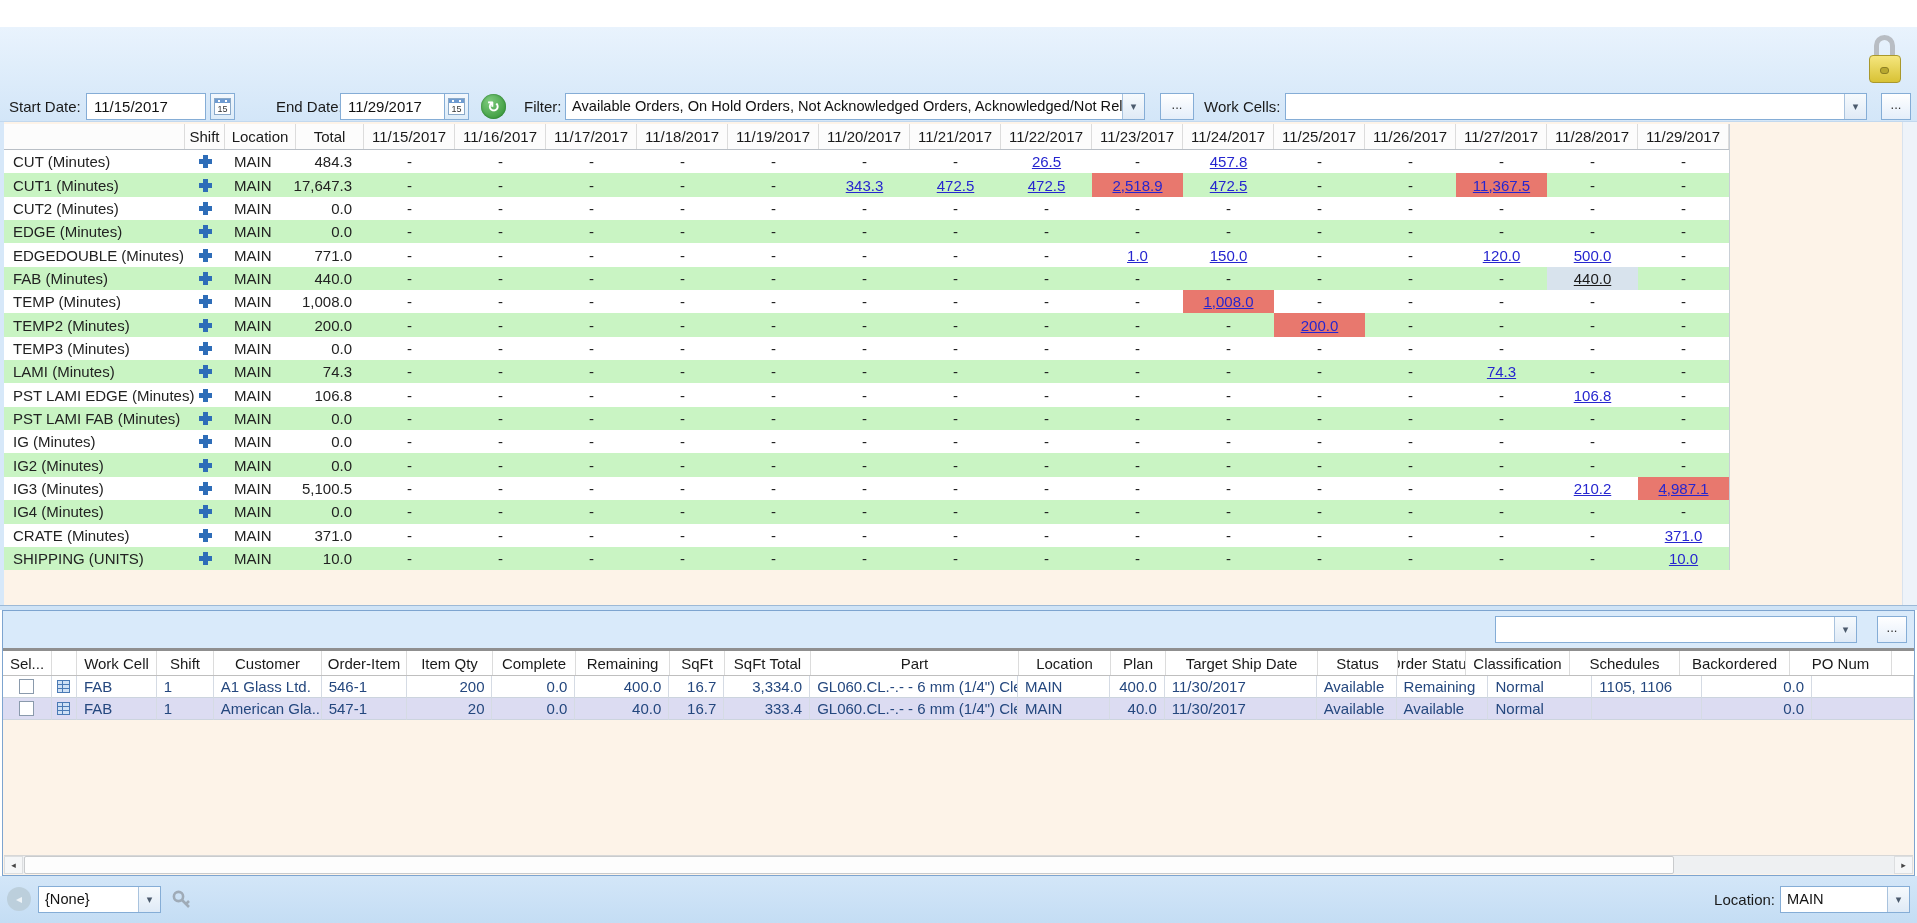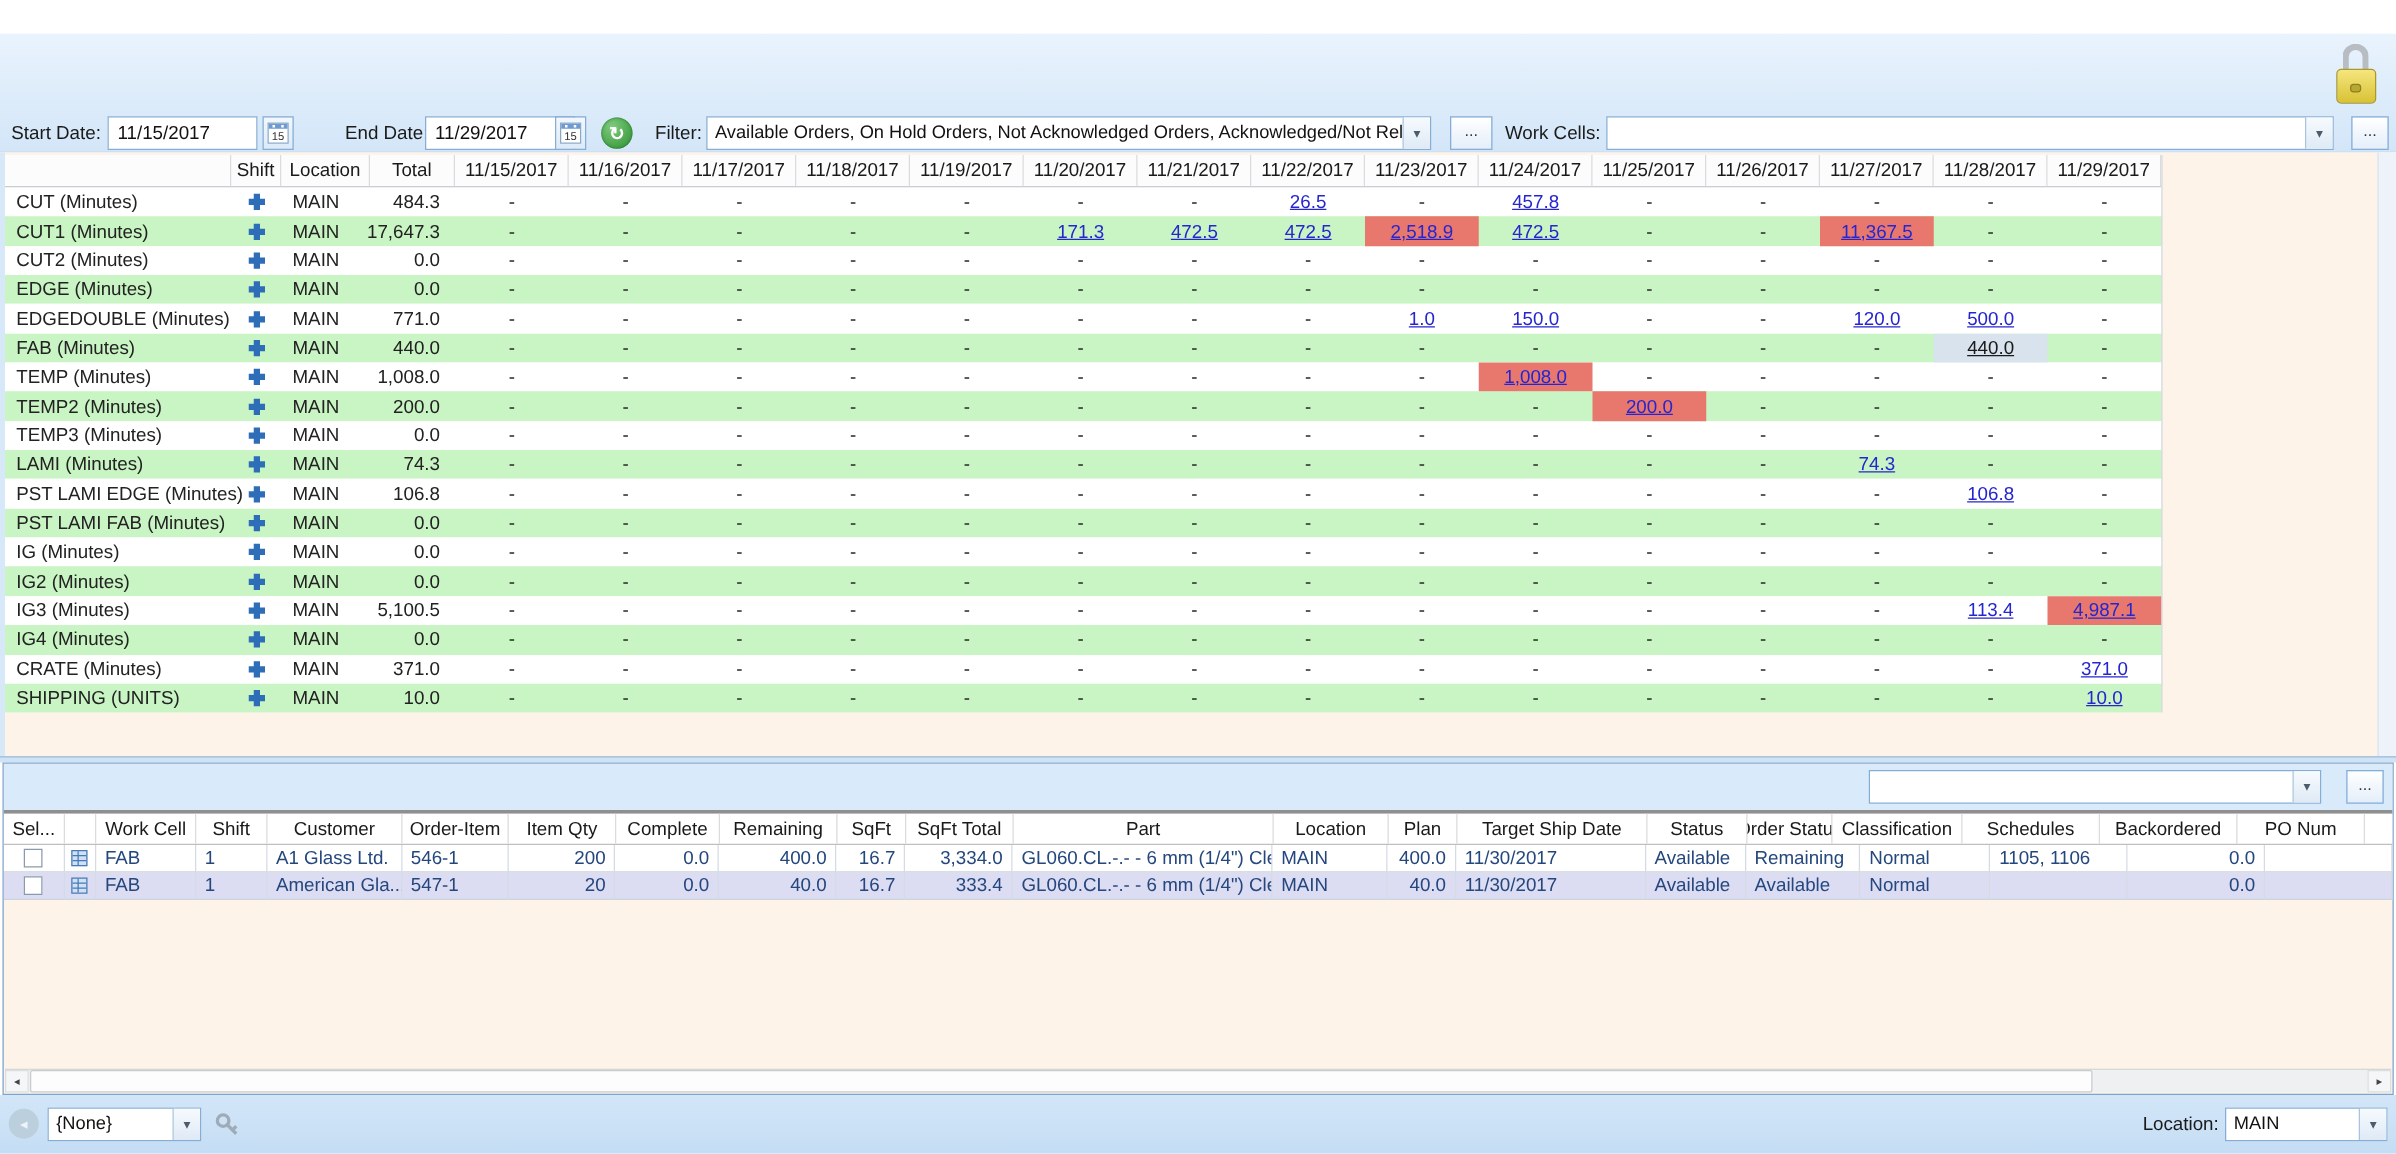--- a/index.html
+++ b/index.html
@@ -194,21 +194,21 @@
               <span class="plus"></span>
             </div>
             <div class="cell loc">MAIN</div>
             <div class="cell total">17,647.3</div>
             <div class="cell date dash">-</div>
             <div class="cell date dash">-</div>
             <div class="cell date dash">-</div>
             <div class="cell date dash">-</div>
             <div class="cell date dash">-</div>
             <div class="cell date">
-              <span class="val">171.3</span>
+              <span class="val">343.3</span>
             </div>
             <div class="cell date">
               <span class="val">472.5</span>
             </div>
             <div class="cell date">
               <span class="val">472.5</span>
             </div>
             <div class="cell date over">
               <span class="val">2,518.9</span>
             </div>
@@ -531,21 +531,21 @@
             <div class="cell date dash">-</div>
             <div class="cell date dash">-</div>
             <div class="cell date dash">-</div>
             <div class="cell date dash">-</div>
             <div class="cell date dash">-</div>
             <div class="cell date dash">-</div>
             <div class="cell date dash">-</div>
             <div class="cell date dash">-</div>
             <div class="cell date dash">-</div>
             <div class="cell date">
-              <span class="val">113.4</span>
+              <span class="val">210.2</span>
             </div>
             <div class="cell date over">
               <span class="val">4,987.1</span>
             </div>
           </div>
           <div class="crow alt">
             <div class="cell label">IG4 (Minutes)</div>
             <div class="cell shift">
               <span class="plus"></span>
             </div>

